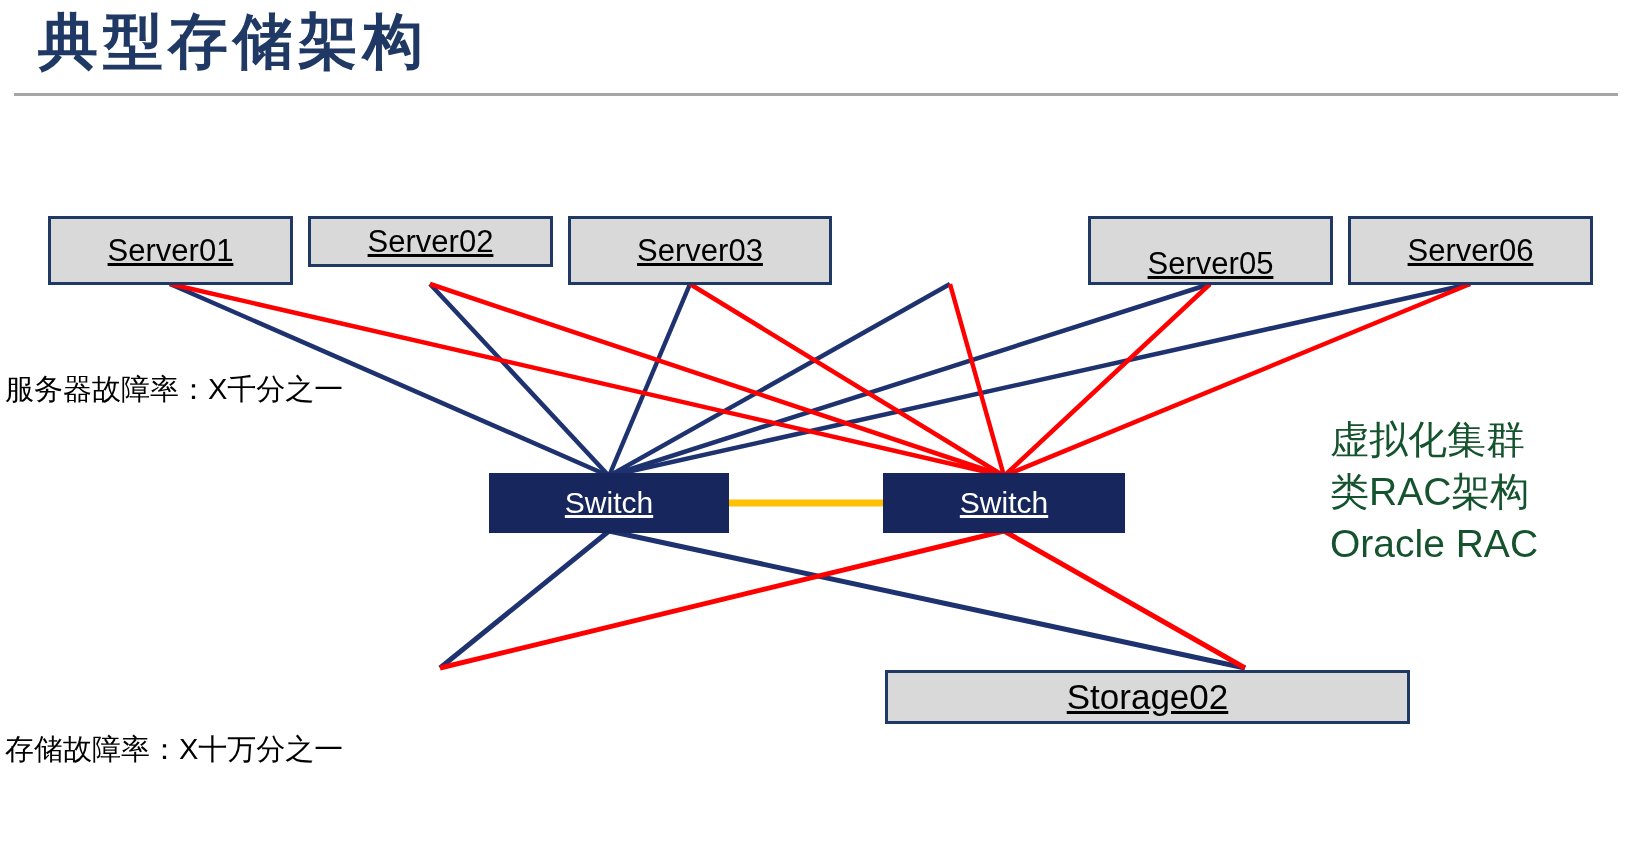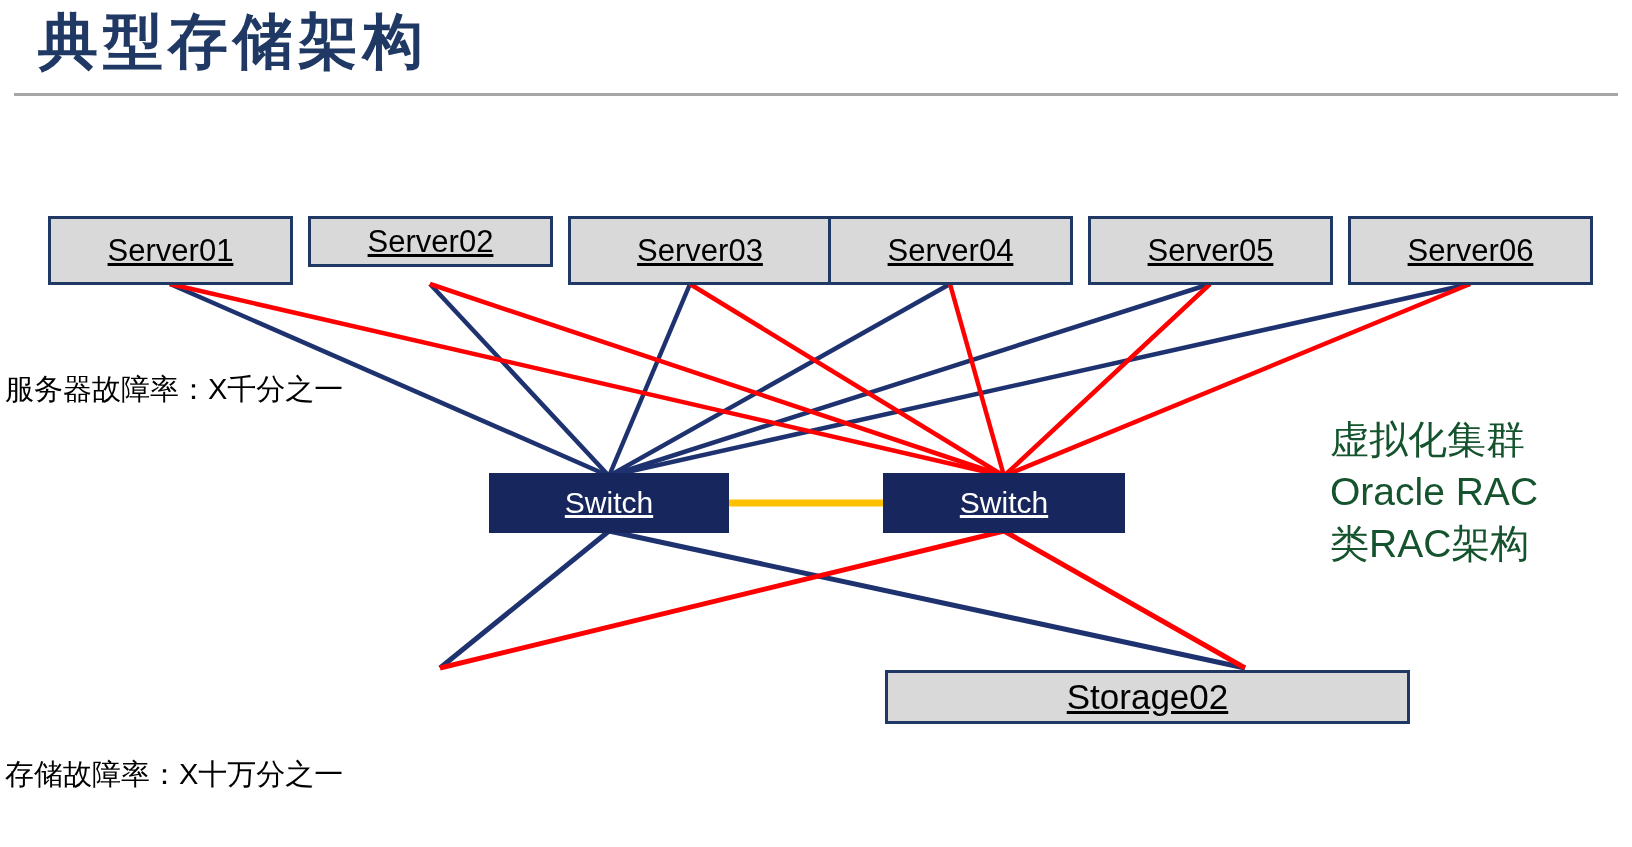--- a/index.html
+++ b/index.html
@@ -36,21 +36,21 @@
     color:#fff;font-size:30px;
   }
   .storage{
     background:#D9D9D9;border:3px solid #1F3864;
     color:#000;font-size:35px;
   }
   .rate-label{
     position:absolute;color:#000;font-size:29px;z-index:3;white-space:nowrap;
   }
   .rate-label.server-rate{left:5px;top:370px;}
-  .rate-label.storage-rate{left:5px;top:755px;}
+  .rate-label.storage-rate{left:5px;top:730px;}
   .annotation{
     position:absolute;left:1330px;top:414px;z-index:3;
     color:#14532d;font-size:39px;line-height:52px;white-space:nowrap;
   }
 </style>
 </head>
 <body>
 
 <div class="slide">
 
@@ -81,24 +81,21 @@
   <div id="boxes-layer">
       <div class="node server" style="left: 48px; top: 216px; width: 245px; height: 69px;">
         <span>Server01</span>
       </div>
       <div class="node server" style="left: 308px; top: 216px; width: 245px; height: 51px;">
         <span>Server02</span>
       </div>
       <div class="node server" style="left: 568px; top: 216px; width: 264px; height: 69px;">
         <span>Server03</span>
       </div>
-      <div class="node server" style="left: 828px; top: 216px; width: 245px; height: 69px;">
-        <span>Server04</span>
-      </div>
-      <div class="node server" style="left: 1088px; top: 216px; width: 245px; height: 69px;">
+      <div class="node server" style="left: 1088px; top: 216px; width: 245px; height: 69px; align-items: flex-end;">
         <span>Server05</span>
       </div>
       <div class="node server" style="left: 1348px; top: 216px; width: 245px; height: 69px;">
         <span>Server06</span>
       </div>
       <div class="node switch" style="left: 489px; top: 473px; width: 240px; height: 60px;">
         <span>Switch</span>
       </div>
       <div class="node switch" style="left: 883px; top: 473px; width: 242px; height: 60px;">
         <span>Switch</span>
@@ -107,17 +104,17 @@
         <span>Storage02</span>
       </div>
     </div>
 
   <div class="rate-label server-rate">服务器故障率：X千分之一</div>
 
   <div class="rate-label storage-rate">存储故障率：X十万分之一</div>
 
   <div class="annotation">
     <div>虚拟化集群</div>
+    <div>类RAC架构</div>
     <div>Oracle RAC</div>
-    <div>类RAC架构</div>
   </div>
 
 </div>
 
 </body></html>

